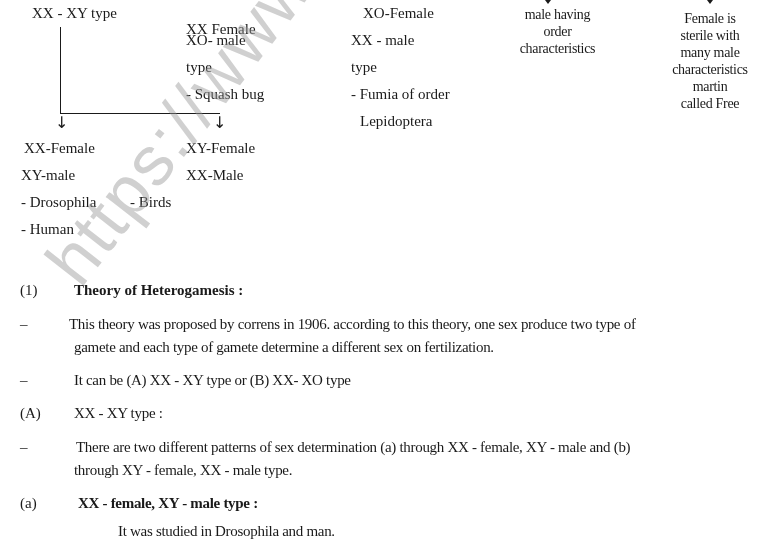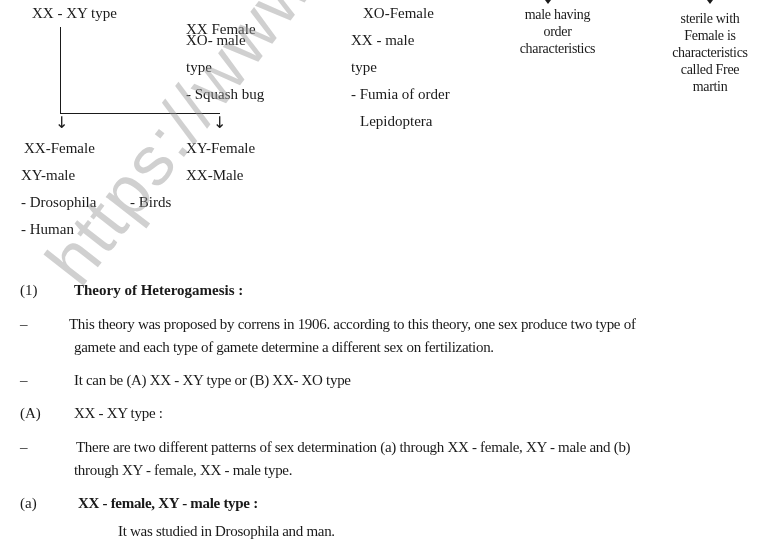--- a/index.html
+++ b/index.html
@@ -47,25 +47,26 @@
 
   <div class="smallarrow" style="left:545px;top:0px;"></div>
   <div style="position:absolute;left:500px;top:6px;width:115px;">
     <div class="t14 center narrow">male having</div>
     <div class="t14 center narrow">order</div>
     <div class="t14 center narrow">characteristics</div>
   </div>
 
   <div class="smallarrow" style="left:707px;top:0px;"></div>
   <div style="position:absolute;left:660px;top:10px;width:100px;">
+    <div class="t14 center narrow">Female is</div>
     <div class="t14 center narrow">sterile with</div>
-    <div class="t14 center narrow">Female is</div>
+    <div class="t14 center narrow">many male</div>
     <div class="t14 center narrow">characteristics</div>
+    <div class="t14 center narrow">martin</div>
     <div class="t14 center narrow">called Free</div>
-    <div class="t14 center narrow">martin</div>
   </div>
 
   <div>
     <div class="abs t15" style="left:24px;top:139px;">XX-Female</div>
     <div class="abs t15" style="left:21px;top:166px;">XY-male</div>
     <div class="abs t15" style="left:21px;top:193px;">- Drosophila</div>
     <div class="abs t15" style="left:130px;top:193px;">- Birds</div>
     <div class="abs t15" style="left:21px;top:220px;">- Human</div>
   </div>
 

